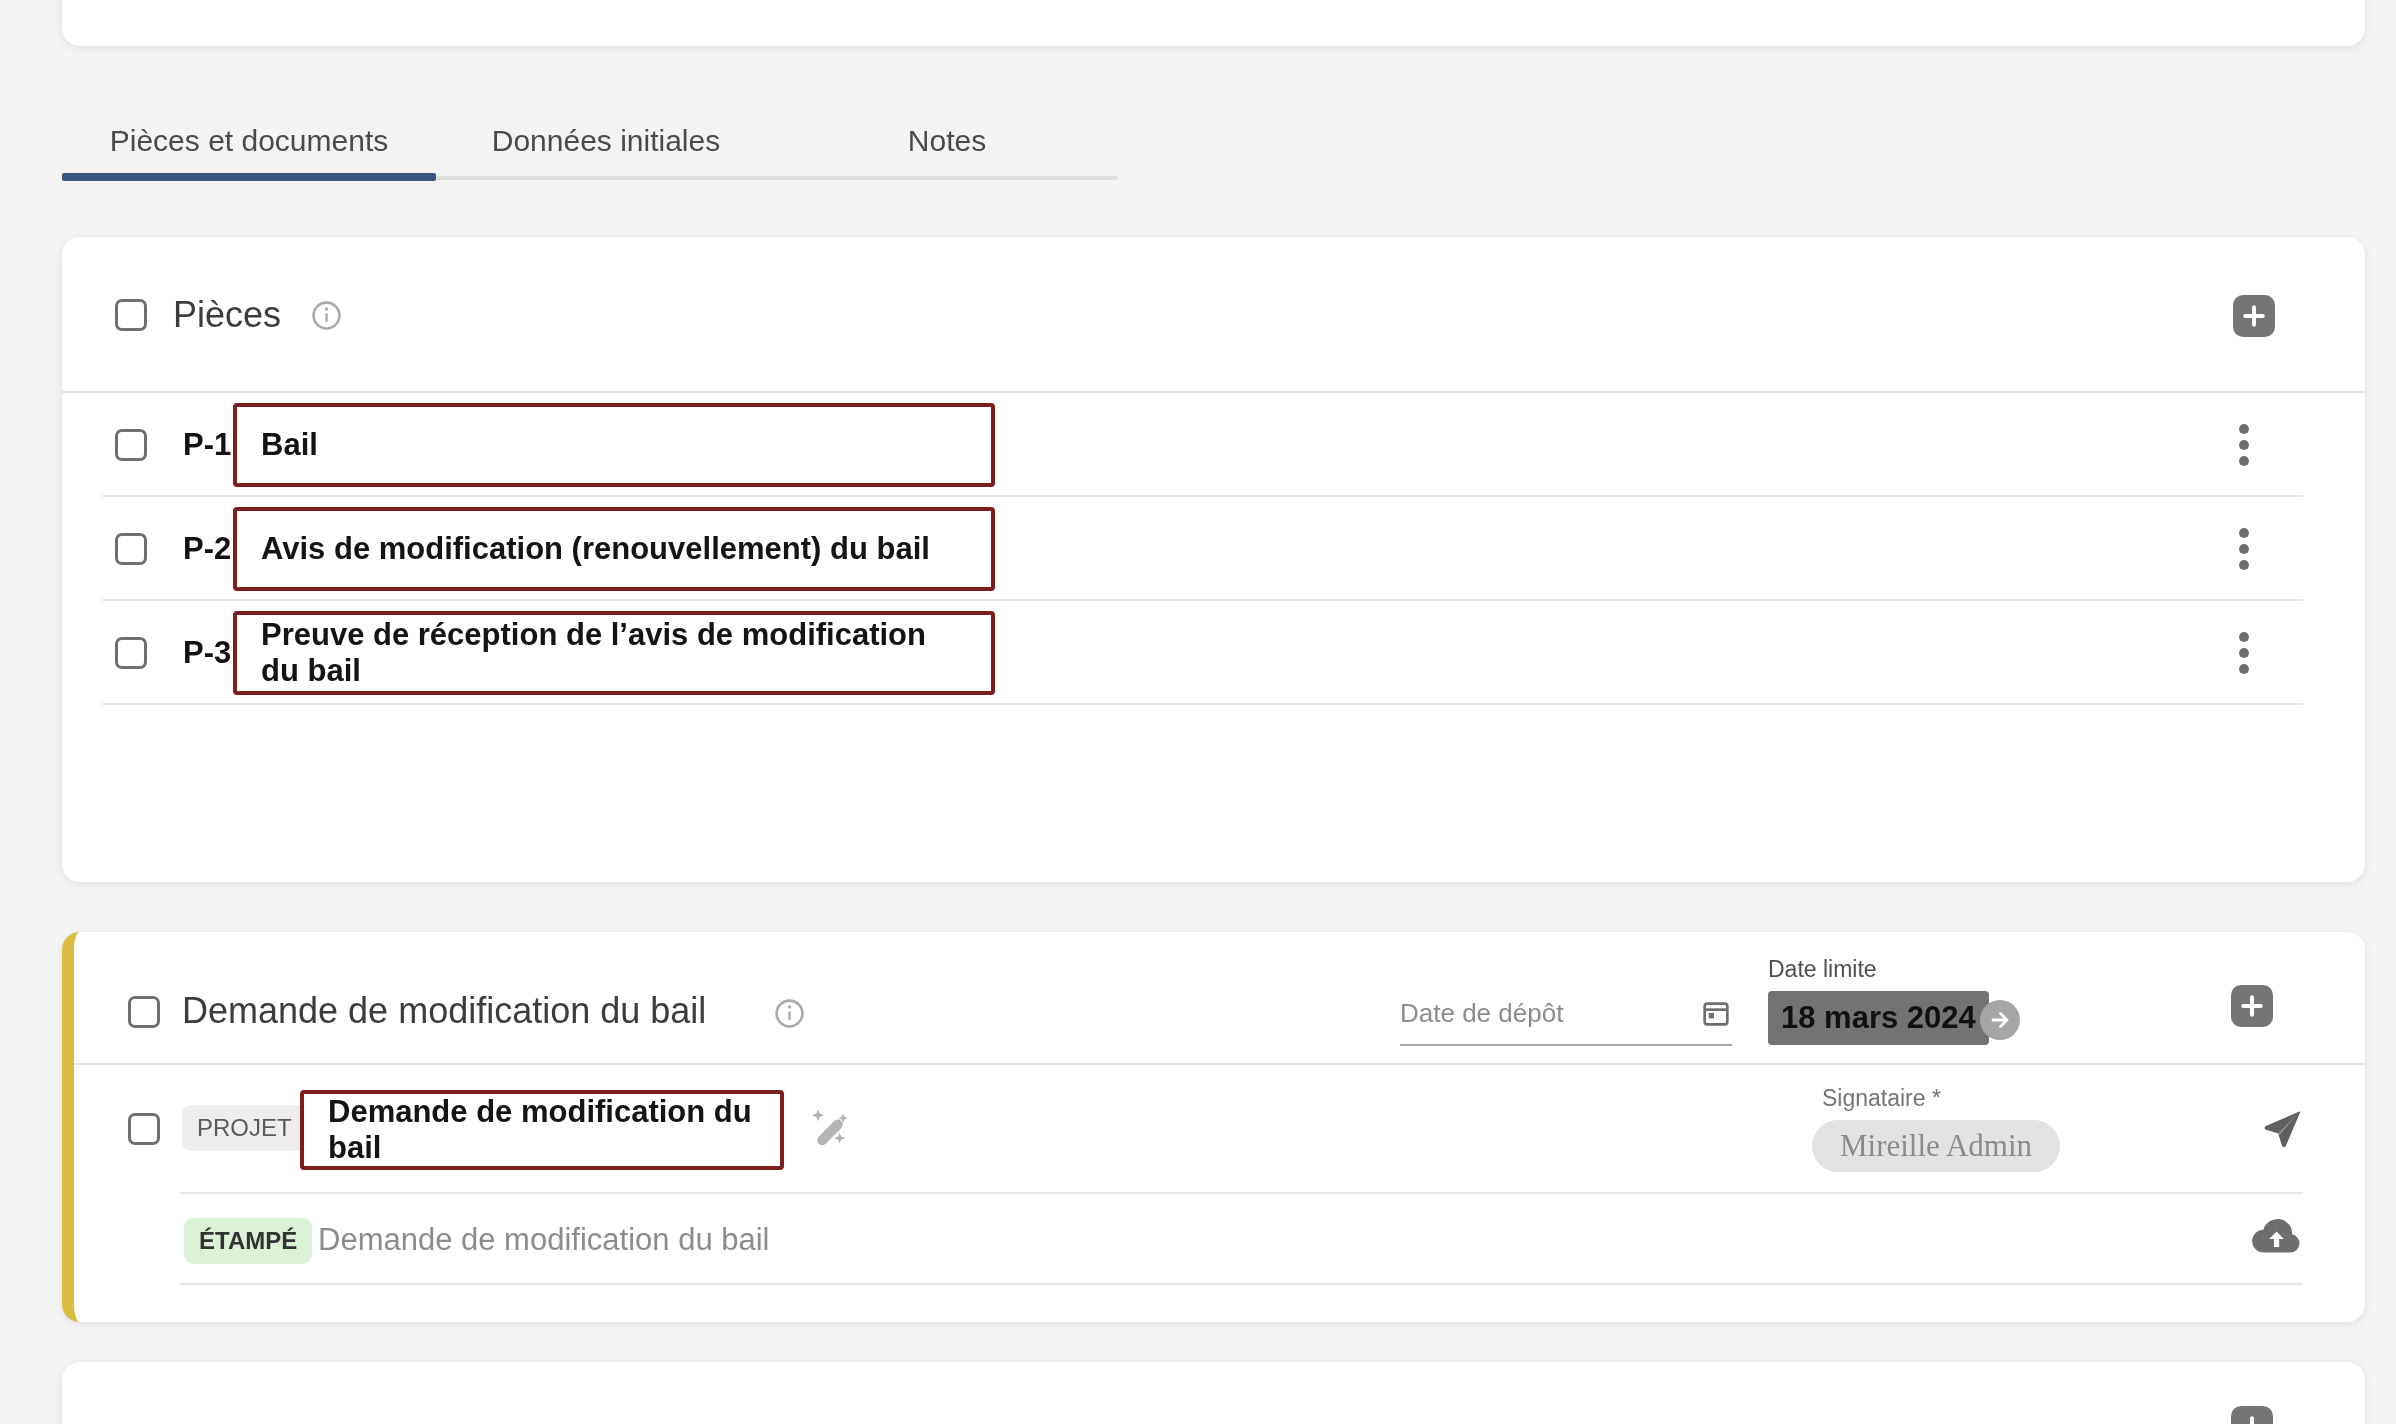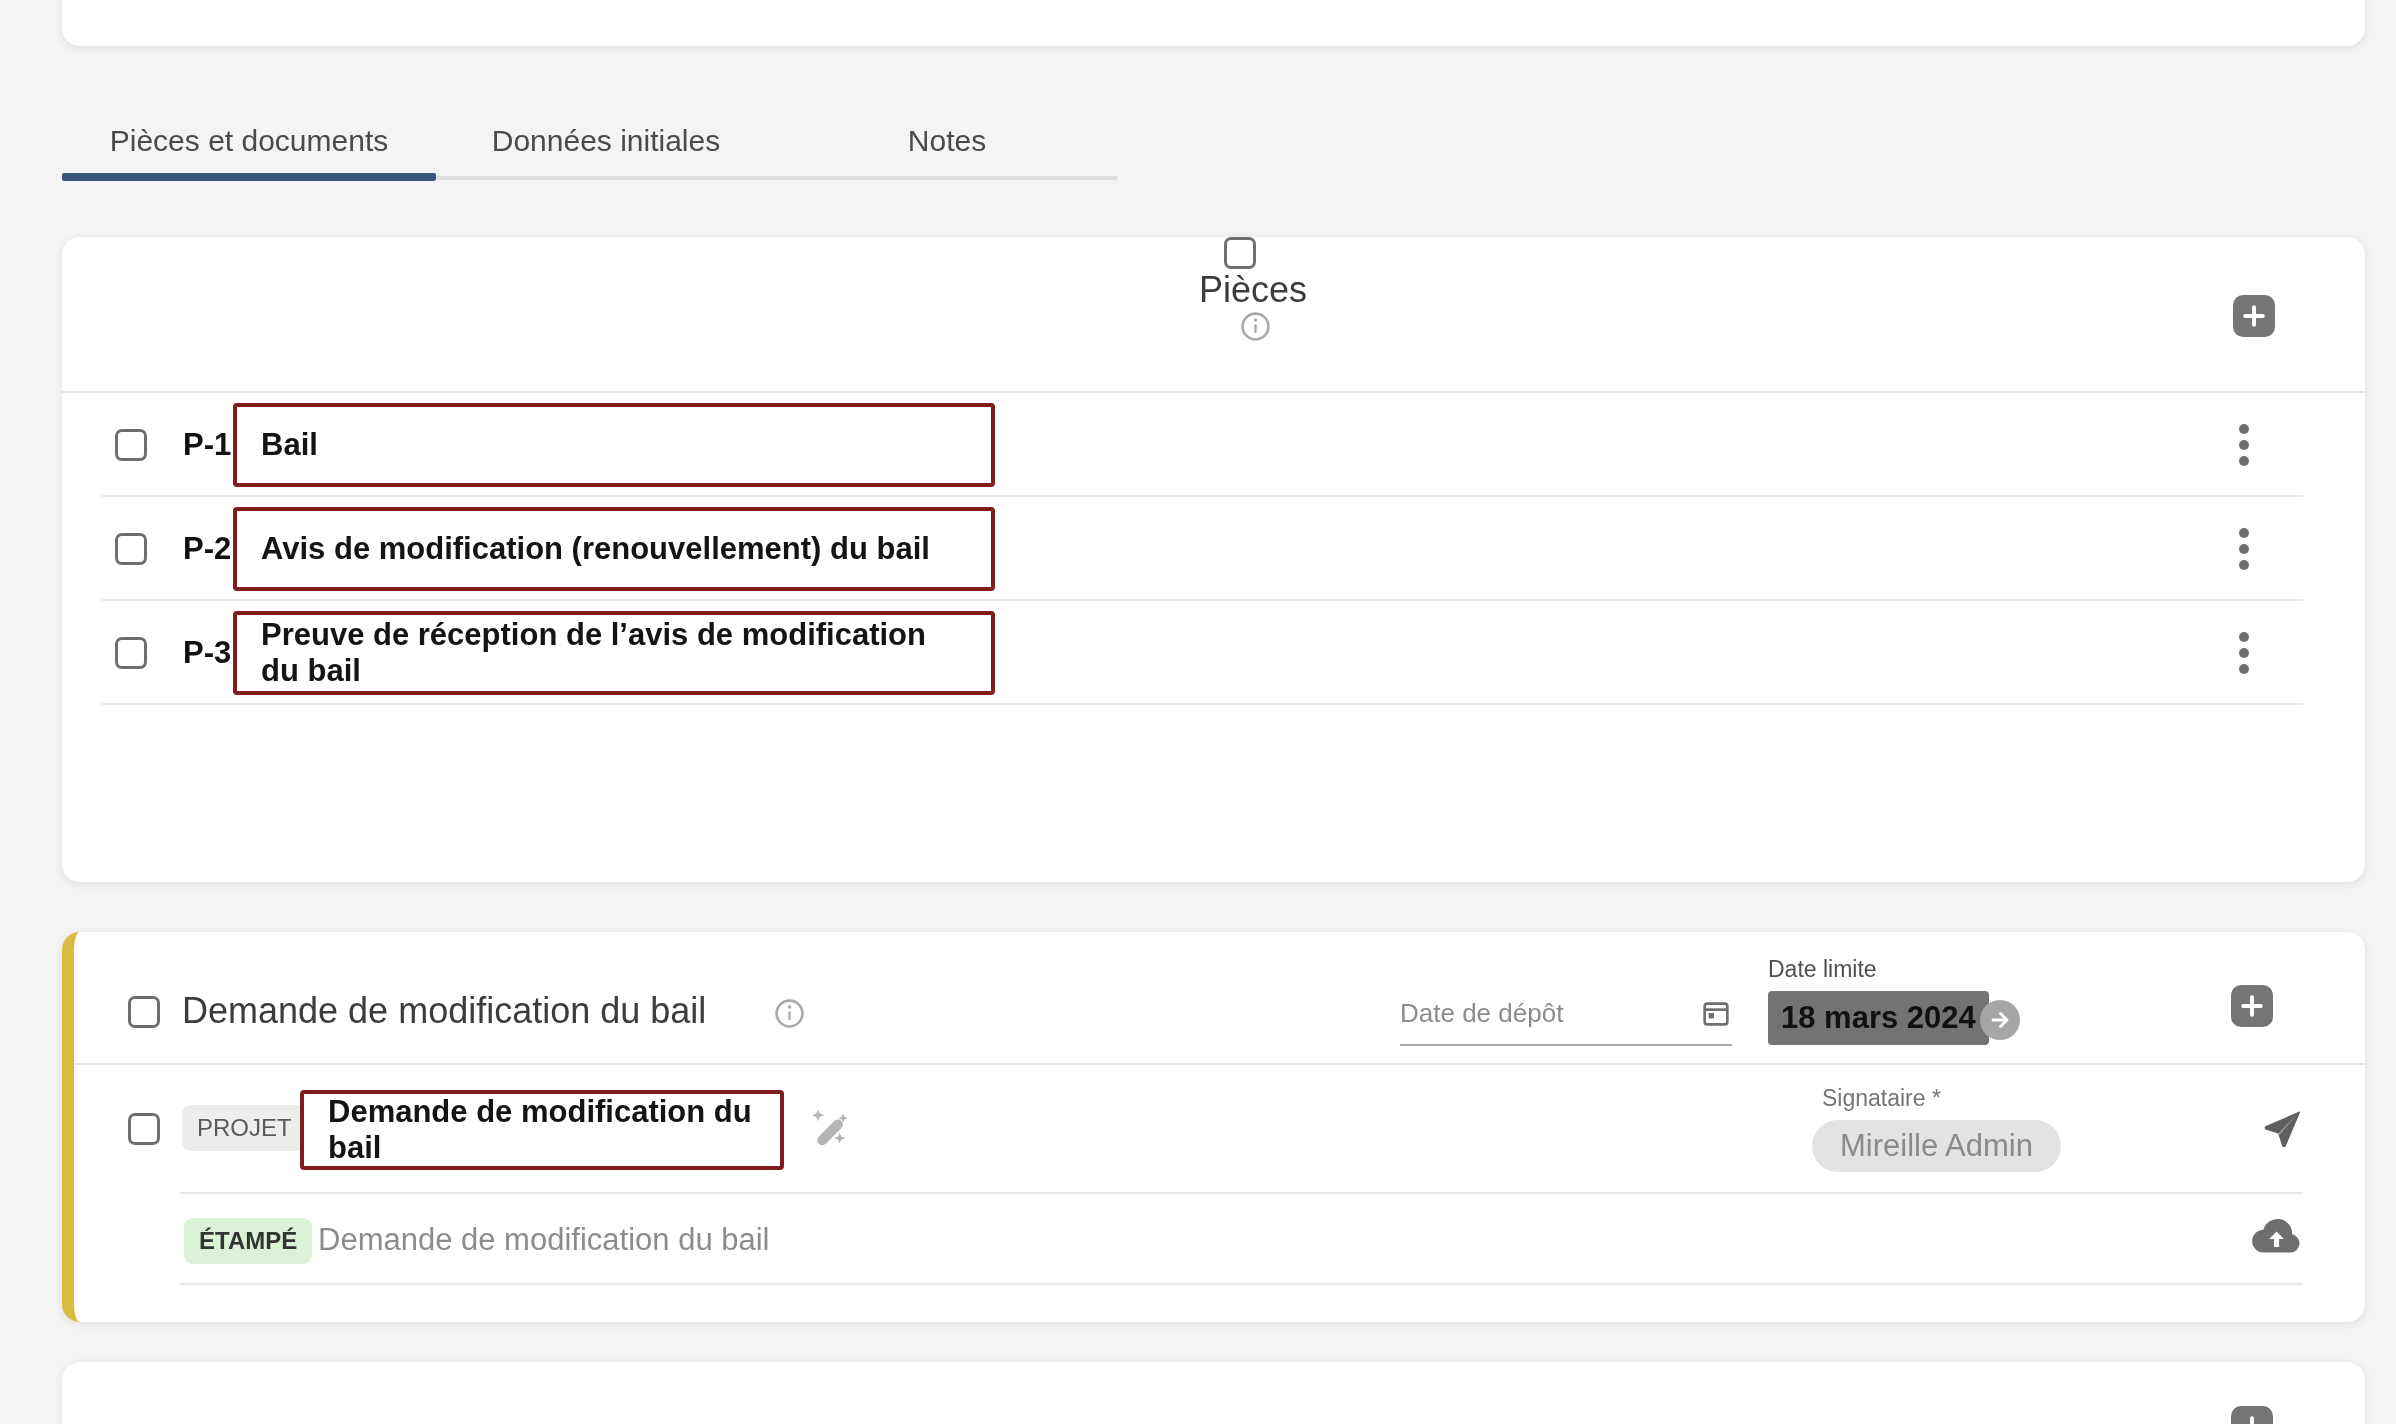--- a/index.html
+++ b/index.html
@@ -60,21 +60,21 @@
   .divider-full { position:absolute; left:0; right:0; height:0; border-top:2px solid #e4e4e4; }
   .divider-inset { position:absolute; left:40px; right:62px; height:0; border-top:2px solid #e8e8e8; }
   .hl-box {
     border:4px solid #7f1d1d; border-radius:4px; background:#fff;
     display:flex; align-items:center; padding:0 24px;
     font-weight:700; font-size:31px; color:#141414; cursor:text;
   }
 
   
   .pieces-card { top:237px; height:645px; }
-  .pieces-header { position:relative; height:156px; display:flex; align-items:center; padding-left:53px;flex-direction:column; }
+  .pieces-header { position:relative; height:156px; display:flex; align-items:center; padding-left:53px; }
   .pieces-title { font-size:36px; color:#3c3c3c; margin-left:26px; }
   .pieces-header .info-icon { margin-left:30px; }
   .pieces-header .plus-btn { right:90px; top:58px; }
   .piece-row { position:relative; height:104px; display:flex; align-items:center; padding-left:53px; }
   .piece-code { font-weight:700; font-size:31px; color:#111; margin-left:36px; width:62px; }
   .piece-row .hl-box { position:absolute; left:171px; top:10px; width:762px; height:84px; }
 
   
   .demande-card { top:932px; height:390px; border-left:12px solid #d8bd40; }
   .demande-header { position:relative; height:133px; }
@@ -104,21 +104,21 @@
     display:inline-flex; align-items:center; border-radius:9px;
     font-size:24px; padding:9px 15px; white-space:nowrap;
   }
   .badge-projet { position:absolute; left:108px; top:40px; background:#ededed; color:#5a5a5a; }
   .projet-row .hl-box { position:absolute; left:226px; top:25px; width:484px; height:80px; }
   .wand-icon { position:absolute; left:732px; top:40px; width:48px; height:48px; cursor:pointer; }
   .signataire { position:absolute; left:1738px; top:20px; }
   .signataire-label { font-size:23px; color:#757575; margin-bottom:8px; margin-left:10px; }
   .signataire-chip {
     display:inline-block; background:#e3e3e3; color:#8a8a8a; font-size:31px;
-    border-radius:28px; padding:8px 28px; cursor:pointer; white-space:nowrap;
+    border-radius:28px; padding:8px 28px; cursor:pointer; white-space:nowrap;font-family:Liberation Serif, serif;
   }
   .send-icon { position:absolute; left:2186px; top:42px; width:44px; height:44px; cursor:pointer; }
 
   .stamped-row { position:absolute; top:262px; left:0; right:0; height:91px; }
   .badge-stamped { position:absolute; left:110px; top:24px; background:#dcf2d7; color:#333; font-weight:600; }
   .stamped-name { position:absolute; left:244px; top:28px; font-size:31px; color:#8c8c8c; white-space:nowrap; }
   .cloud-icon { position:absolute; left:2176px; top:20px; width:52px; height:44px; cursor:pointer; }
 
   
   .bottom-card { top:1362px; height:120px; }

